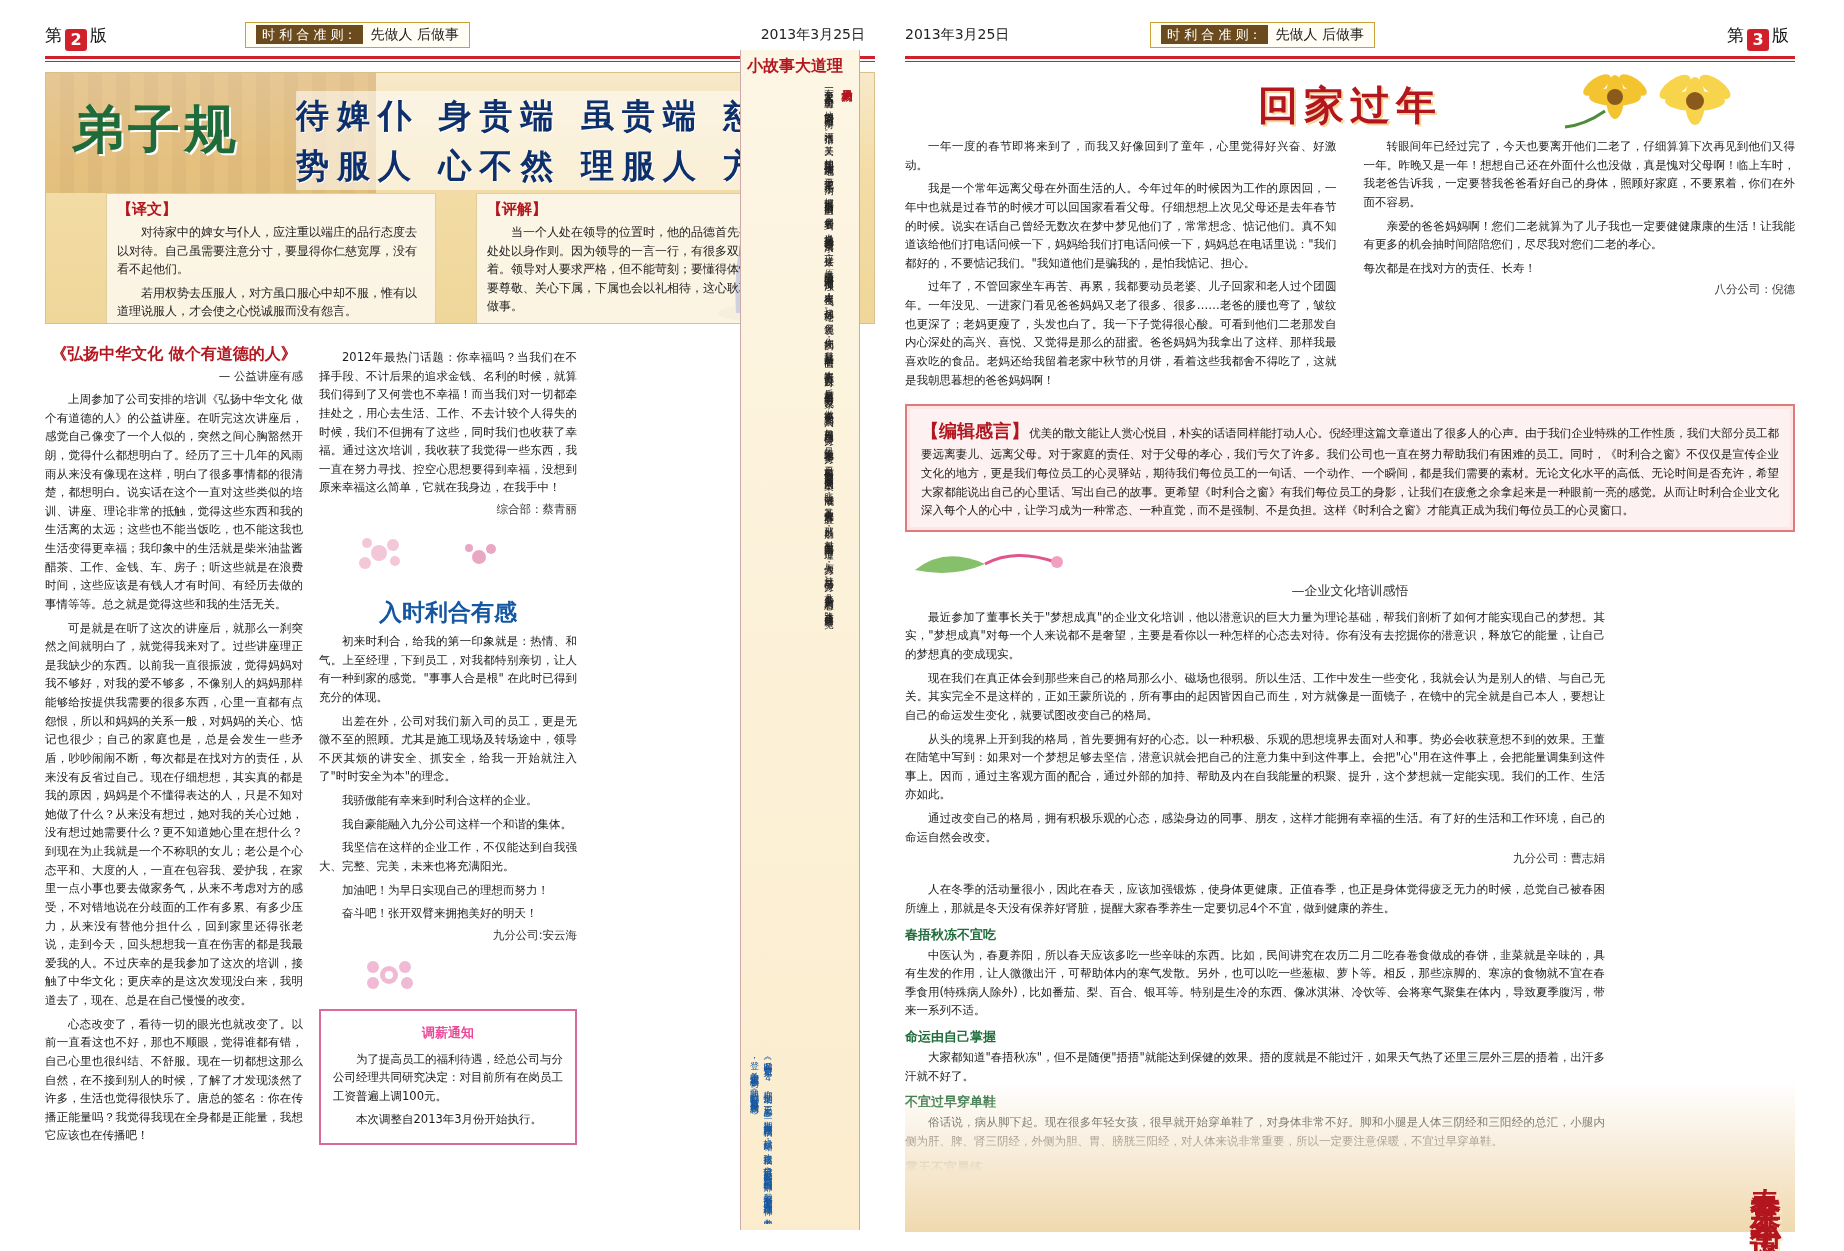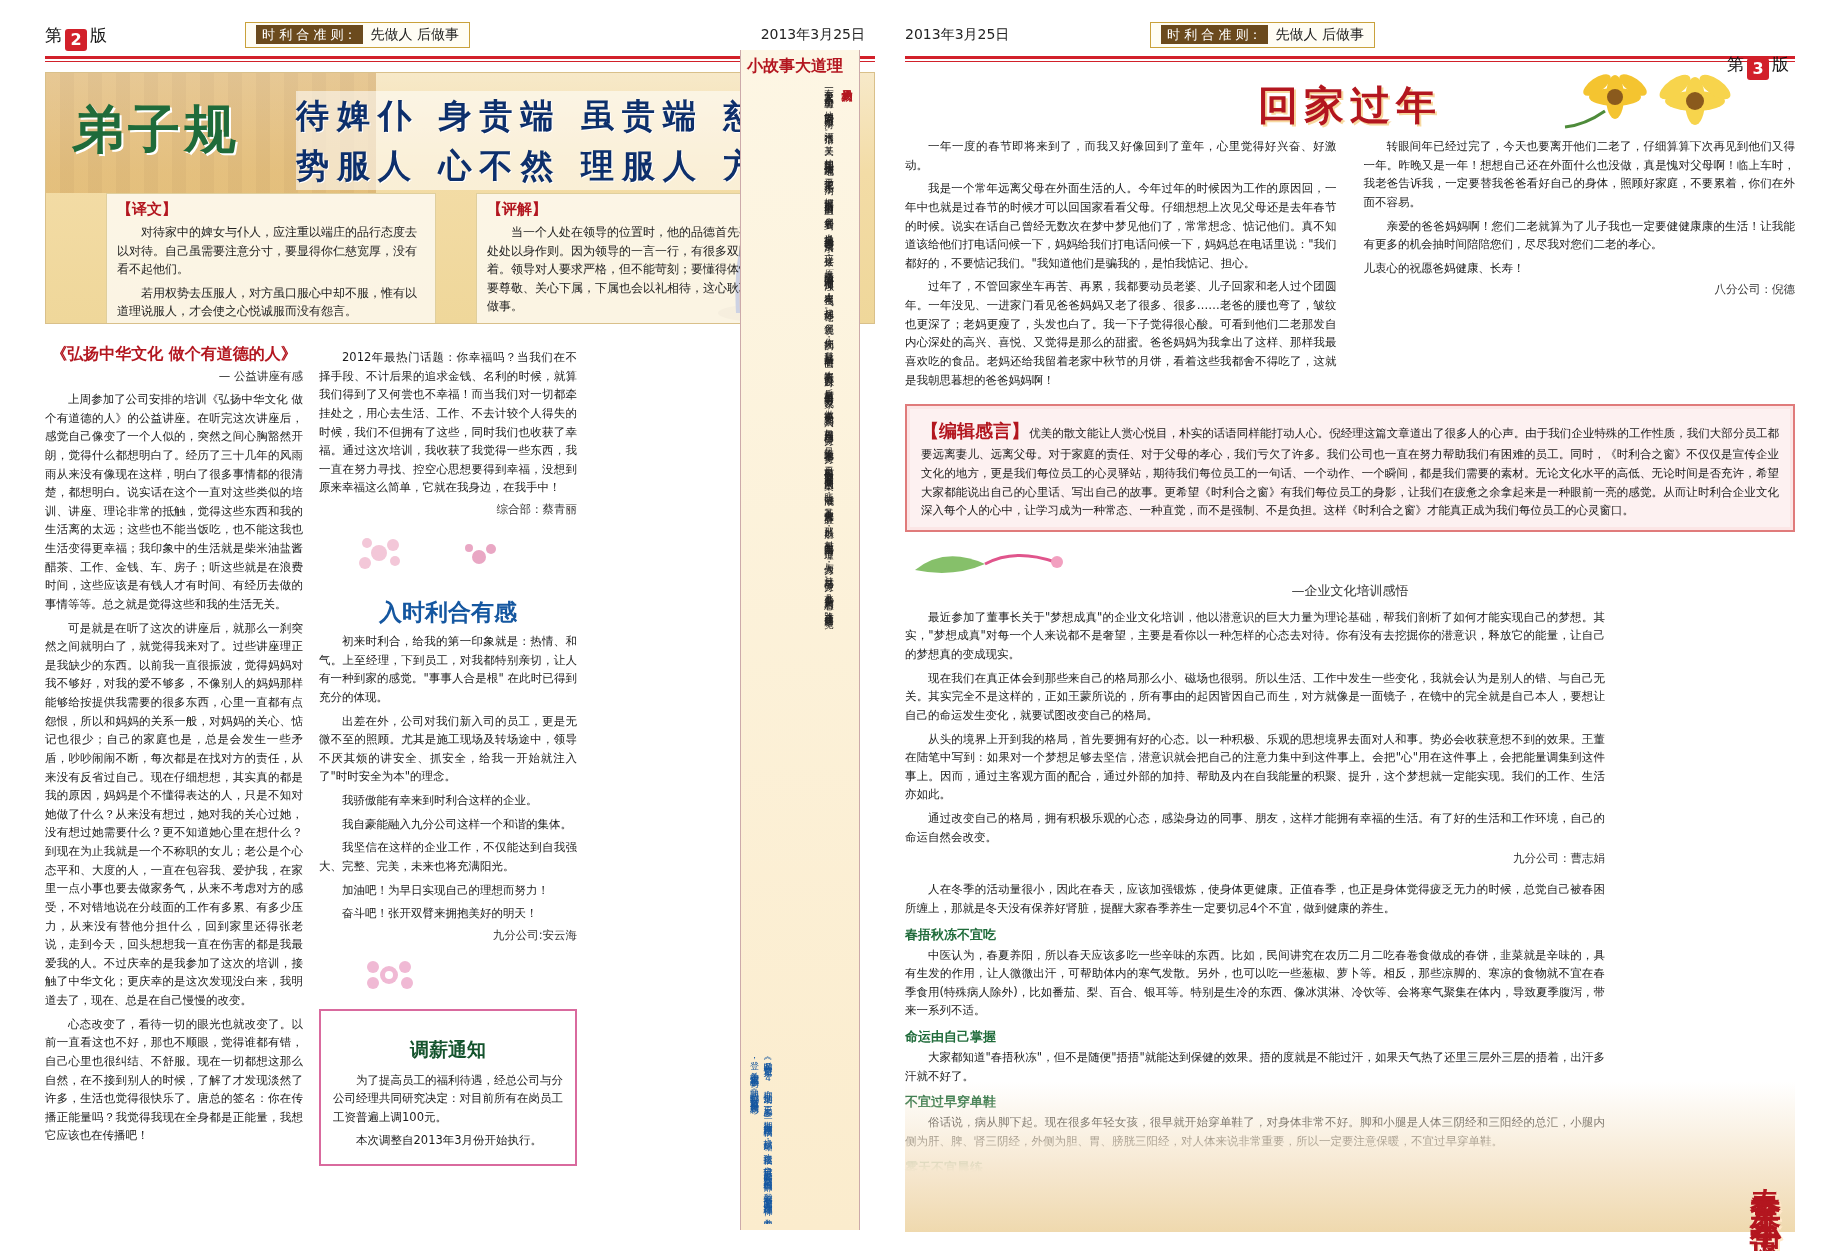--- a/index.html
+++ b/index.html
@@ -73,21 +73,21 @@
   }
   .arttitle.blue{color:#1557a0;}
   .byline{text-align:right;font-size:11.5px;color:#333;margin:3px 0 6px 0;}
   p.body{font-size:11.5px;line-height:1.62;color:#1a1a1a;text-indent:2em;margin:0 0 5px 0;text-align:justify;}
   .center{text-align:center;text-indent:0;}
 
   .notice{
     border:2px solid #d96a9e;padding:10px 12px;margin-top:8px;background:#fff;
     position:relative;
   }
-  .notice h3{margin:16px 0 8px 0;text-align:center;color:#14532d;font-size:19px;
+  .notice h3{margin:3px 0 8px 0;text-align:center;color:#ec4899;font-size:13px;
     font-family:"DejaVu Serif","Liberation Serif",serif;}
   .notice p{font-size:11.5px;line-height:1.6;margin:0 0 5px 0;text-indent:2em;color:#1a1a1a;}
 
   
   .strip{
     position:absolute;left:740px;top:28px;width:120px;height:1180px;
     border-left:1px solid #caa; border-right:1px solid #caa;
     background:linear-gradient(180deg,#fdf6e4,#fbeccd);
     padding:6px 6px;box-sizing:border-box;overflow:hidden;
   }
@@ -260,21 +260,21 @@
       <div class="vtext" style="height:170px;color:#1557a0;font-size:9px">《时利合之窗》第74期征文活动，更加多一些，期待大家踊跃投稿。投稿邮箱，欢迎投稿！投稿可发至《时利合之窗》的编辑部。我们将有专门的工作人员整理稿件，并由专家审阅后进行刊登，希望大家积极参与，共同把《时利合之窗》办得更加精彩。</div>
     </div>
   </div>
 
   <div class="rightpage">
     <div class="masthead">
       <div style="position:absolute;left:0;top:4px;" class="dateline">2013年3月25日</div>
       <div style="position:absolute;left:245px;top:0;" class="motto">
         <span class="lbl">时 利 合 准 则：</span><span>先做人  后做事</span>
       </div>
-      <div style="position:absolute;right:6px;top:2px;margin-top:29px;" class="pagenum">
+      <div style="position:absolute;right:6px;top:2px;" class="pagenum">
         <span>第</span><span class="num">3</span><span>版</span>
       </div>
     </div>
     <div class="redrule"></div>
     <div class="thinrule"></div>
 
     <svg class="sunflower" viewBox="0 0 220 70">
       <g>
         <g fill="#f4c430">
           <ellipse cx="70" cy="30" rx="26" ry="9"></ellipse>
@@ -298,21 +298,21 @@
 
     <div class="r-cols">
       <div class="rcol">
         <p class="body">一年一度的春节即将来到了，而我又好像回到了童年，心里觉得好兴奋、好激动。</p>
         <p class="body">我是一个常年远离父母在外面生活的人。今年过年的时候因为工作的原因回，一年中也就是过春节的时候才可以回国家看看父母。仔细想想上次见父母还是去年春节的时候。说实在话自己曾经无数次在梦中梦见他们了，常常想念、惦记他们。真不知道该给他们打电话问候一下，妈妈给我们打电话问候一下，妈妈总在电话里说："我们都好的，不要惦记我们。"我知道他们是骗我的，是怕我惦记、担心。</p>
         <p class="body">过年了，不管回家坐车再苦、再累，我都要动员老婆、儿子回家和老人过个团圆年。一年没见、一进家门看见爸爸妈妈又老了很多、很多……老爸的腰也弯了，皱纹也更深了；老妈更瘦了，头发也白了。我一下子觉得很心酸。可看到他们二老那发自内心深处的高兴、喜悦、又觉得是那么的甜蜜。爸爸妈妈为我拿出了这样、那样我最喜欢吃的食品。老妈还给我留着老家中秋节的月饼，看着这些我都舍不得吃了，这就是我朝思暮想的爸爸妈妈啊！</p>
       </div>
       <div class="rcol">
         <p class="body">转眼间年已经过完了，今天也要离开他们二老了，仔细算算下次再见到他们又得一年。昨晚又是一年！想想自己还在外面什么也没做，真是愧对父母啊！临上车时，我老爸告诉我，一定要替我爸爸看好自己的身体，照顾好家庭，不要累着，你们在外面不容易。</p>
         <p class="body">亲爱的爸爸妈妈啊！您们二老就算为了儿子我也一定要健健康康的生活！让我能有更多的机会抽时间陪陪您们，尽尽我对您们二老的孝心。</p>
-        <p class="body center" style="text-indent:0">儿衷心的祝愿爸妈健康、长寿！</p>
+        <p class="body center" style="text-indent:0">每次都是在找对方的责任、长寿！</p>
         <div class="byline">八分公司：倪德</div>
       </div>
     </div>
 
     <div class="editorbox">
       <p><span class="tag">【编辑感言】</span><span>优美的散文能让人赏心悦目，朴实的话语同样能打动人心。倪经理这篇文章道出了很多人的心声。由于我们企业特殊的工作性质，我们大部分员工都要远离妻儿、远离父母。对于家庭的责任、对于父母的孝心，我们亏欠了许多。我们公司也一直在努力帮助我们有困难的员工。同时，《时利合之窗》不仅仅是宣传企业文化的地方，更是我们每位员工的心灵驿站，期待我们每位员工的一句话、一个动作、一个瞬间，都是我们需要的素材。无论文化水平的高低、无论时间是否充许，希望大家都能说出自己的心里话、写出自己的故事。更希望《时利合之窗》有我们每位员工的身影，让我们在疲惫之余拿起来是一种眼前一亮的感觉。从而让时利合企业文化深入每个人的心中，让学习成为一种常态、一种直觉，而不是强制、不是负担。这样《时利合之窗》才能真正成为我们每位员工的心灵窗口。</span></p>
     </div>
 
     <svg width="200" height="40" viewBox="0 0 200 40" style="display:block;margin-top:8px">
       <path d="M10 30 Q40 6 80 24 Q48 38 10 30Z" fill="#86c06a"></path>

